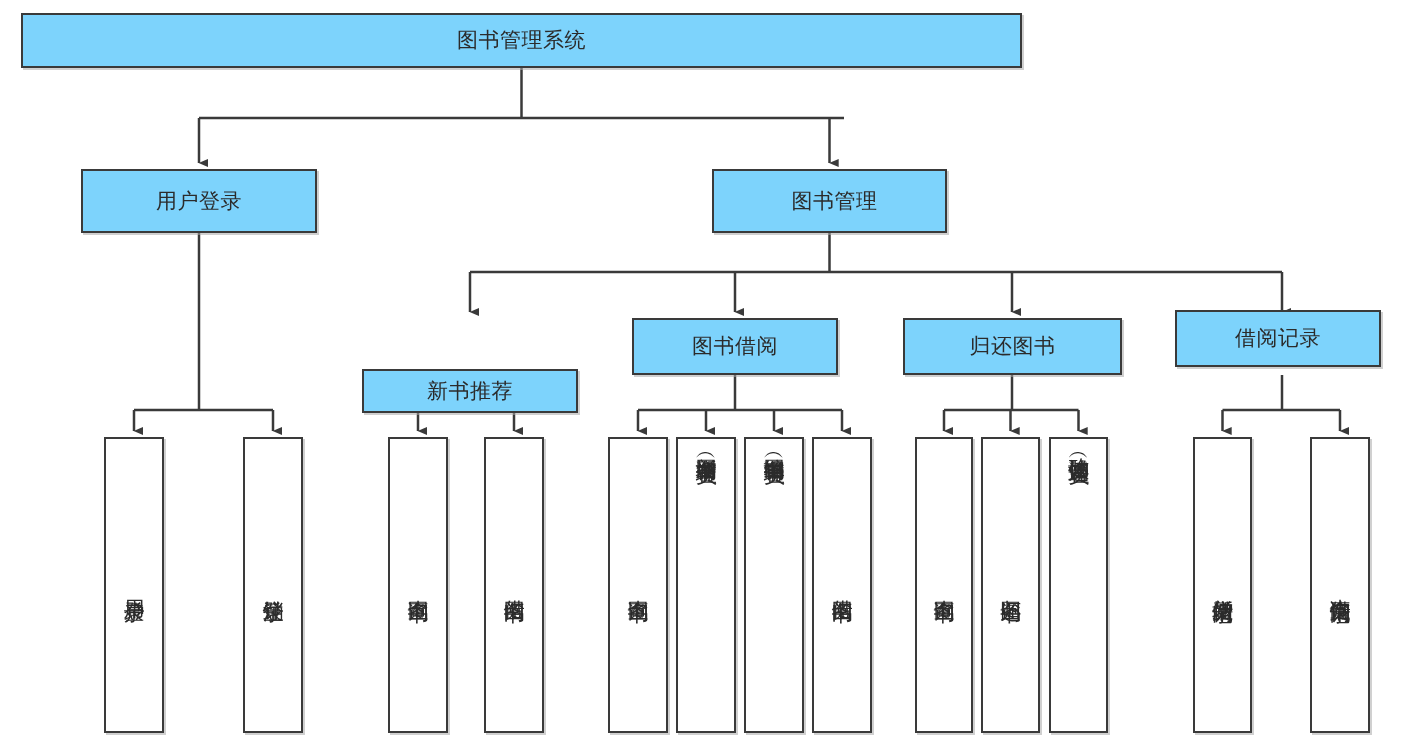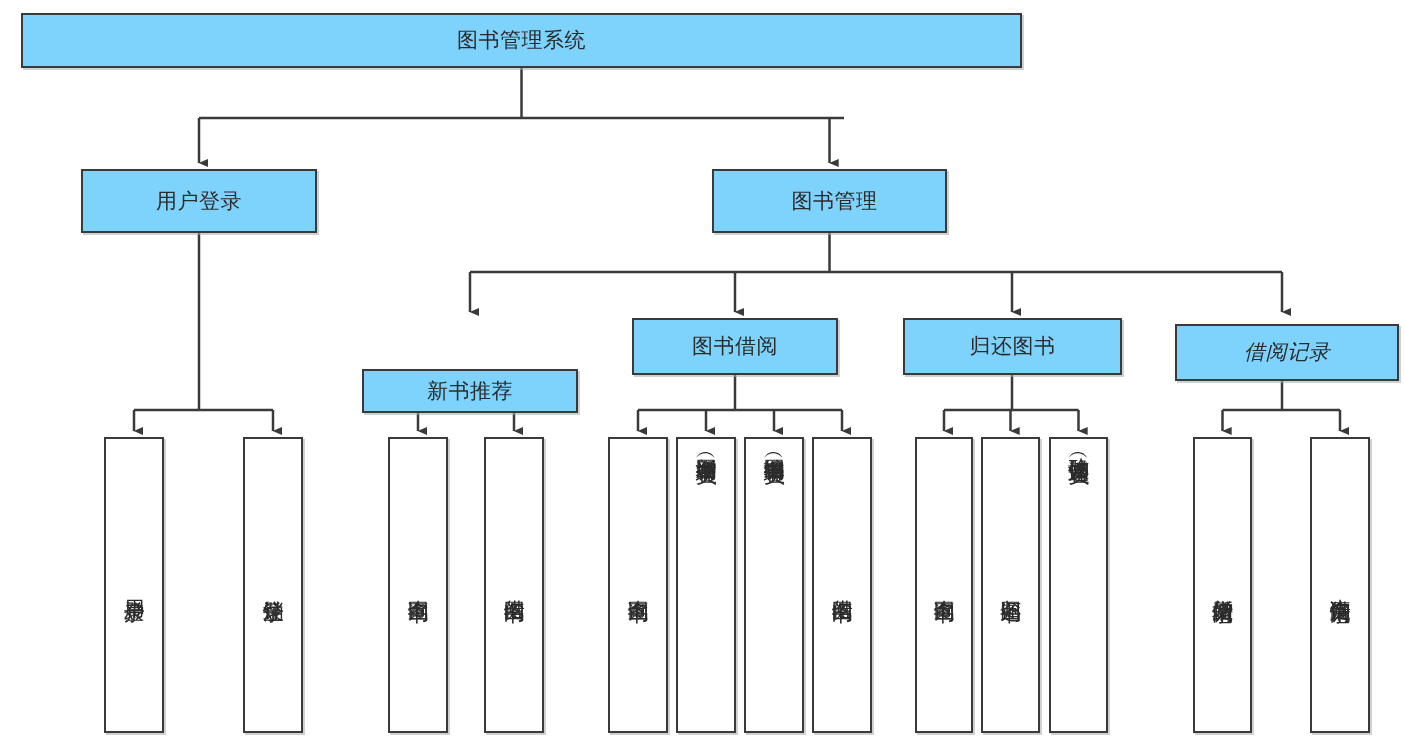--- a/index.html
+++ b/index.html
@@ -152,21 +152,21 @@
 
   <div class="node-box" id="node-l2-0" style="left: 362px; top: 334px; width: 216px; height: 44px; margin-top: 35px;">
     <span class="node-label">新书推荐</span>
   </div>
   <div class="node-box" id="node-l2-1" style="left: 632px; top: 318px; width: 206px; height: 57px; align-items: center;">
     <span class="node-label">图书借阅</span>
   </div>
   <div class="node-box" id="node-l2-2" style="left: 903px; top: 318px; width: 219px; height: 57px;">
     <span class="node-label">归还图书</span>
   </div>
-  <div class="node-box" id="node-l2-3" style="left: 1175px; top: 324px; width: 224px; height: 57px; font-style: italic;">
+  <div class="node-box" id="node-l2-3" style="left: 1175px; top: 310px; width: 206px; height: 57px;">
     <span class="node-label">借阅记录</span>
   </div>
 
   <div class="leaf-box center-v" id="leaf-0" style="left: 104px; top: 437px; width: 60px; height: 296px;">
     <span class="leaf-label">用户登录</span>
   </div>
   <div class="leaf-box center-v" id="leaf-1" style="left: 243px; top: 437px; width: 60px; height: 296px;">
     <span class="leaf-label">注销登录</span>
   </div>
   <div class="leaf-box center-v" id="leaf-2" style="left: 388px; top: 437px; width: 60px; height: 296px;">

